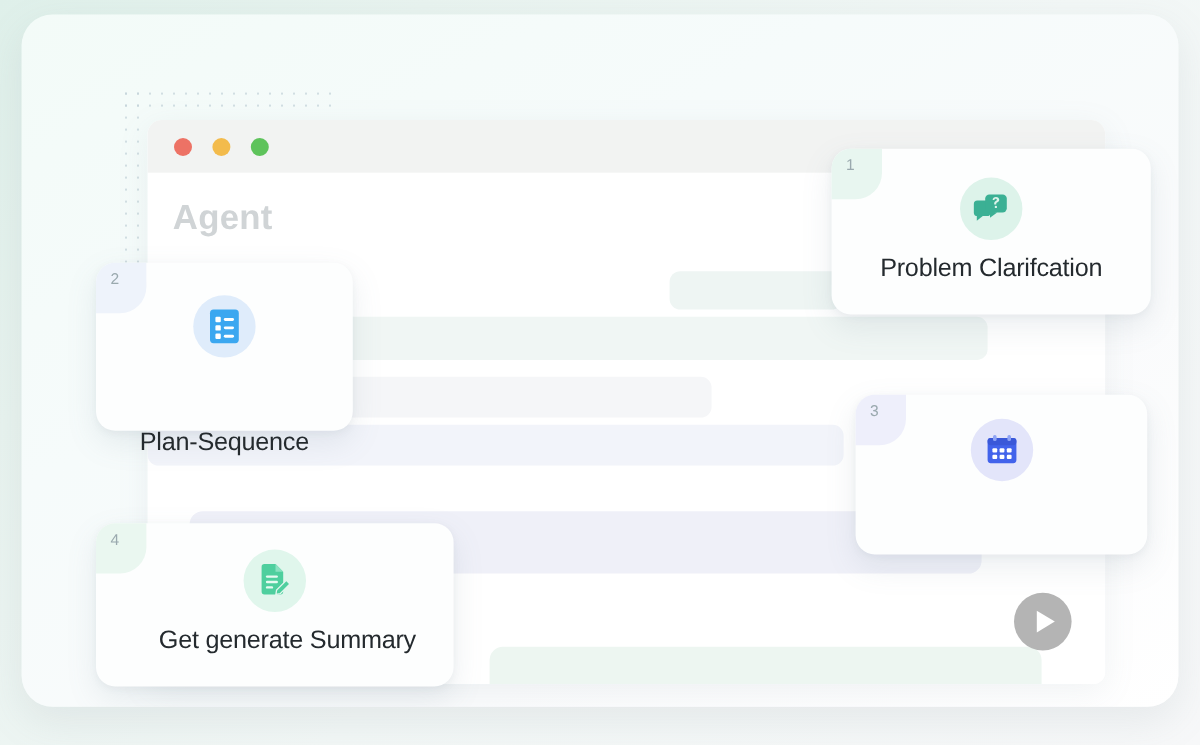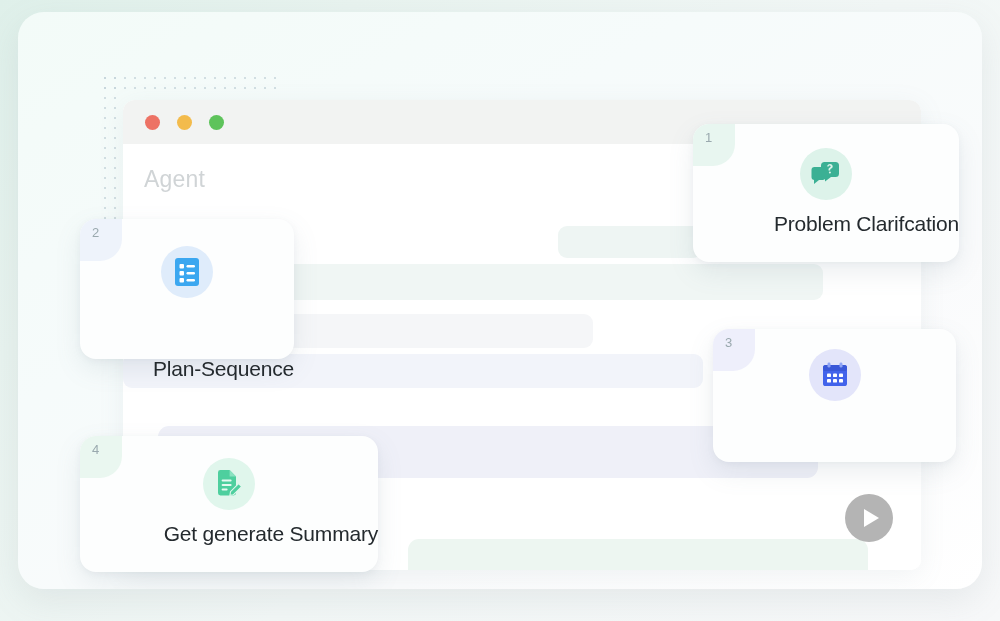--- a/index.html
+++ b/index.html
@@ -57,22 +57,22 @@
   .dotbtn { width: 15px; height: 15px; border-radius: 50%; }
   #dot-close   { background: #ed7265; }
   #dot-min     { background: #f3bb4c; }
   #dot-max     { background: #5ec35b; }
 
   #browser-body { position: relative; height: 426px; background: #ffffff; }
 
   #agent-label {
     position: absolute;
     left: 21px; top: 22px;
-    font-size: 23px;
-    font-weight: 400;
+    font-size: 29px;
+    font-weight: 700;
     color: #d0d4d6;
     letter-spacing: .2px;
   }
 
   
   .skel { position: absolute; border-radius: 9px; }
   #skel-a { left: 435px; top: 82px;  width: 144px; height: 32px; background: #eef5f3; }
   #skel-b { left: 0px;   top: 120px; width: 700px; height: 36px; background: #f0f6f4; }
   #skel-c { left: 0px;   top: 170px; width: 470px; height: 34px; background: #f5f6f8; }
   #skel-d { left: 0px;   top: 210px; width: 580px; height: 34px; background: #f2f4fa; }
@@ -124,21 +124,21 @@
     position: absolute;
     left: 50%;
     transform: translateX(-50%);
     width: 52px; height: 52px;
     border-radius: 50%;
     display: flex; align-items: center; justify-content: center;
   }
   .card .caption {
     position: absolute;
     left: 0; right: 0;
-    text-align: right;
+    text-align: center;
     font-size: 21px;
     color: #242a2e;
     font-weight: 400;
     letter-spacing: -.2px;
   }
 
   
   #card-1 { left: 675px; top: 112px; width: 266px; height: 138px; }
   #card-1 .corner  { background: #e8f6f0; }
   #card-1 .iconwrap{ top: 24px; background: #ddf3ea; }

